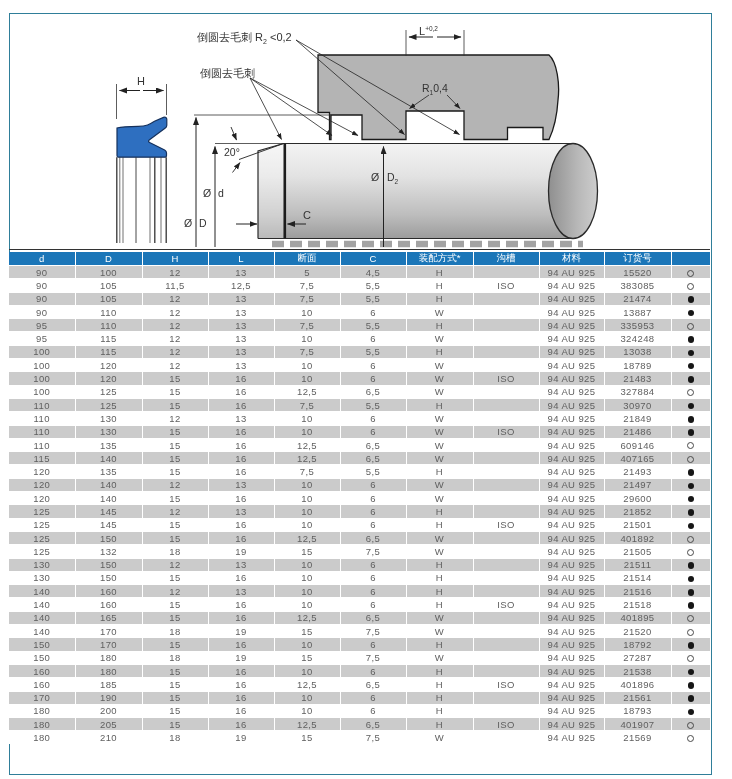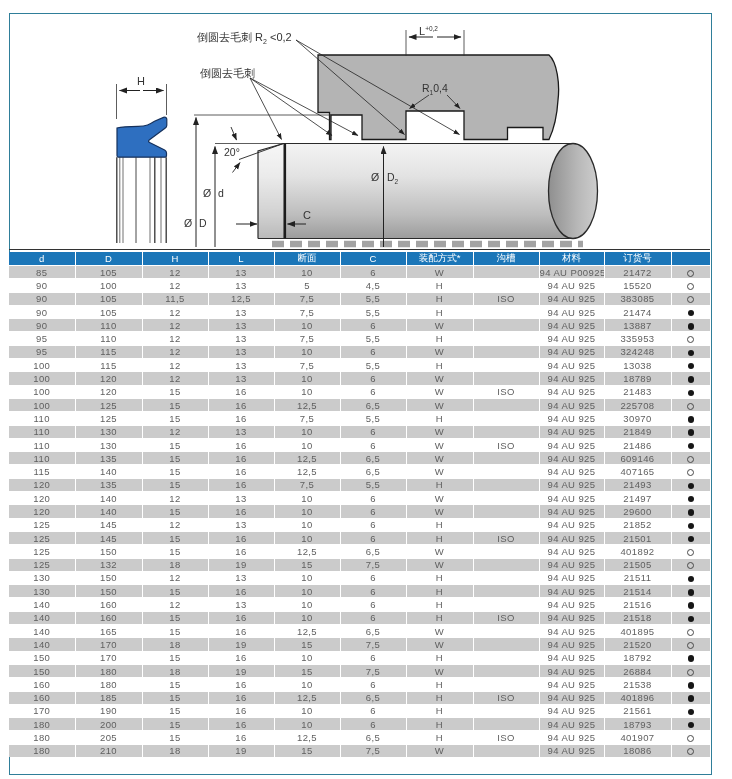--- a/index.html
+++ b/index.html
@@ -174,33 +174,20 @@
       <th>C</th>
       <th>装配方式*</th>
       <th>沟槽</th>
       <th>材料</th>
       <th>订货号</th>
       <th></th>
     </tr>
   </thead>
   <tbody>
       <tr>
-        <td>85</td>
-        <td>105</td>
-        <td>12</td>
-        <td>13</td>
-        <td>10</td>
-        <td>6</td>
-        <td>W</td>
-        <td></td>
-        <td>94 AU P00925</td>
-        <td>21472</td>
-        <td><span class="dot hollow"></span></td>
-      </tr>
-      <tr>
         <td>90</td>
         <td>100</td>
         <td>12</td>
         <td>13</td>
         <td>5</td>
         <td>4,5</td>
         <td>H</td>
         <td></td>
         <td>94 AU 925</td>
         <td>15520</td>
@@ -313,21 +300,21 @@
       <tr>
         <td>100</td>
         <td>125</td>
         <td>15</td>
         <td>16</td>
         <td>12,5</td>
         <td>6,5</td>
         <td>W</td>
         <td></td>
         <td>94 AU 925</td>
-        <td>225708</td>
+        <td>327884</td>
         <td><span class="dot hollow"></span></td>
       </tr>
       <tr>
         <td>110</td>
         <td>125</td>
         <td>15</td>
         <td>16</td>
         <td>7,5</td>
         <td>5,5</td>
         <td>H</td>
@@ -573,21 +560,21 @@
       <tr>
         <td>150</td>
         <td>180</td>
         <td>18</td>
         <td>19</td>
         <td>15</td>
         <td>7,5</td>
         <td>W</td>
         <td></td>
         <td>94 AU 925</td>
-        <td>26884</td>
+        <td>27287</td>
         <td><span class="dot hollow"></span></td>
       </tr>
       <tr>
         <td>160</td>
         <td>180</td>
         <td>15</td>
         <td>16</td>
         <td>10</td>
         <td>6</td>
         <td>H</td>
@@ -651,17 +638,17 @@
       <tr>
         <td>180</td>
         <td>210</td>
         <td>18</td>
         <td>19</td>
         <td>15</td>
         <td>7,5</td>
         <td>W</td>
         <td></td>
         <td>94 AU 925</td>
-        <td>18086</td>
+        <td>21569</td>
         <td><span class="dot hollow"></span></td>
       </tr>
     </tbody>
 </table>
 
 </body></html>

